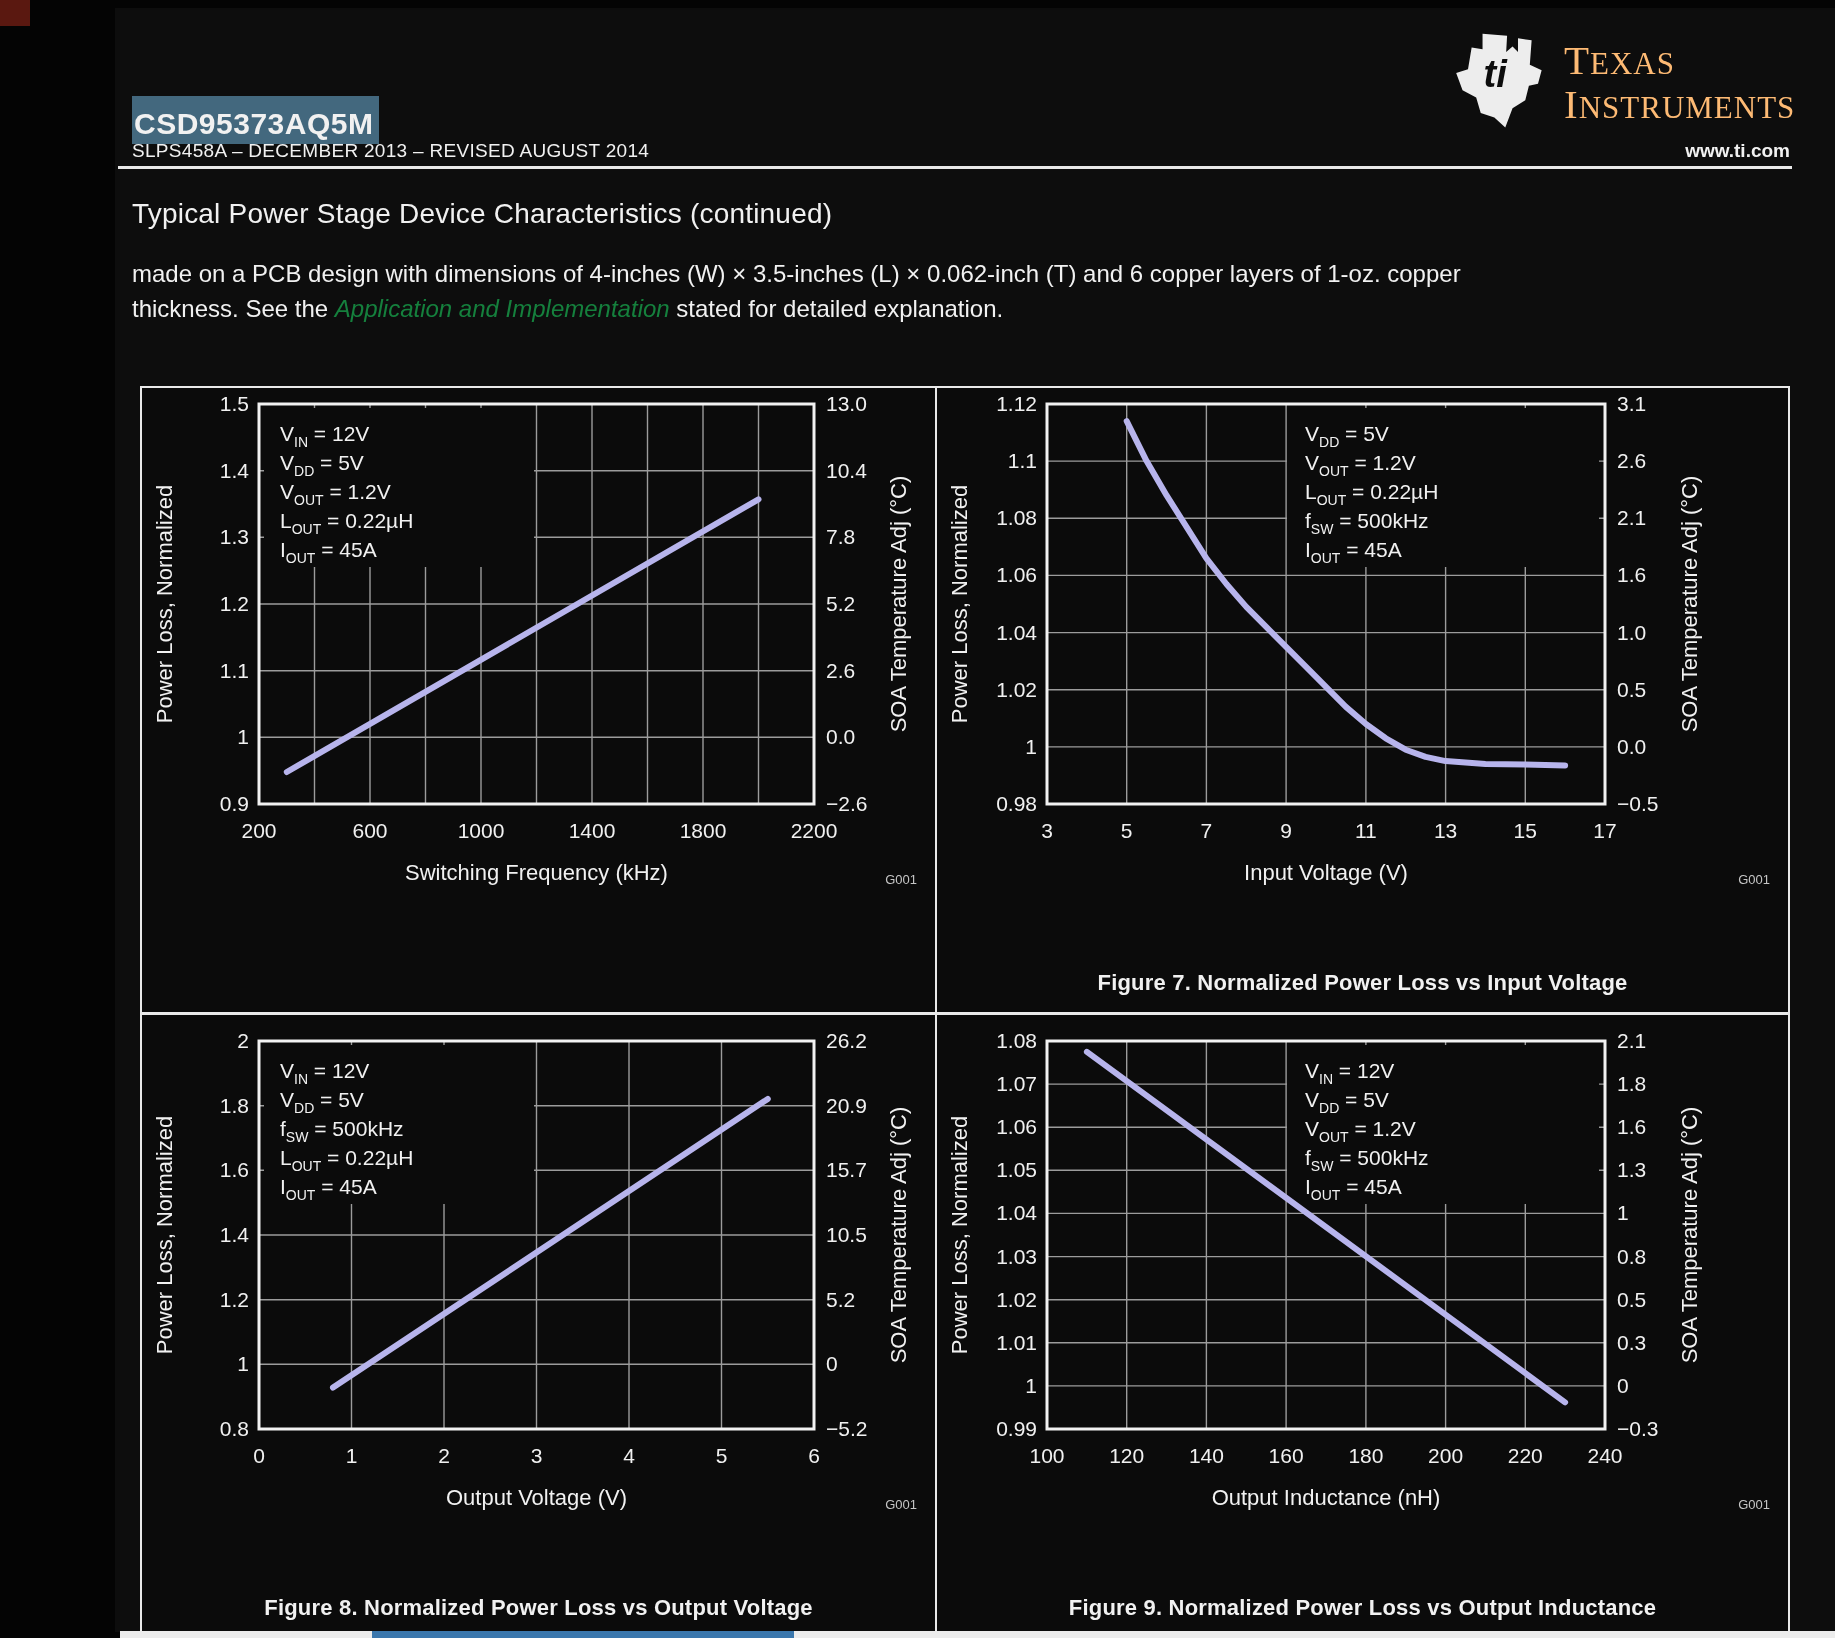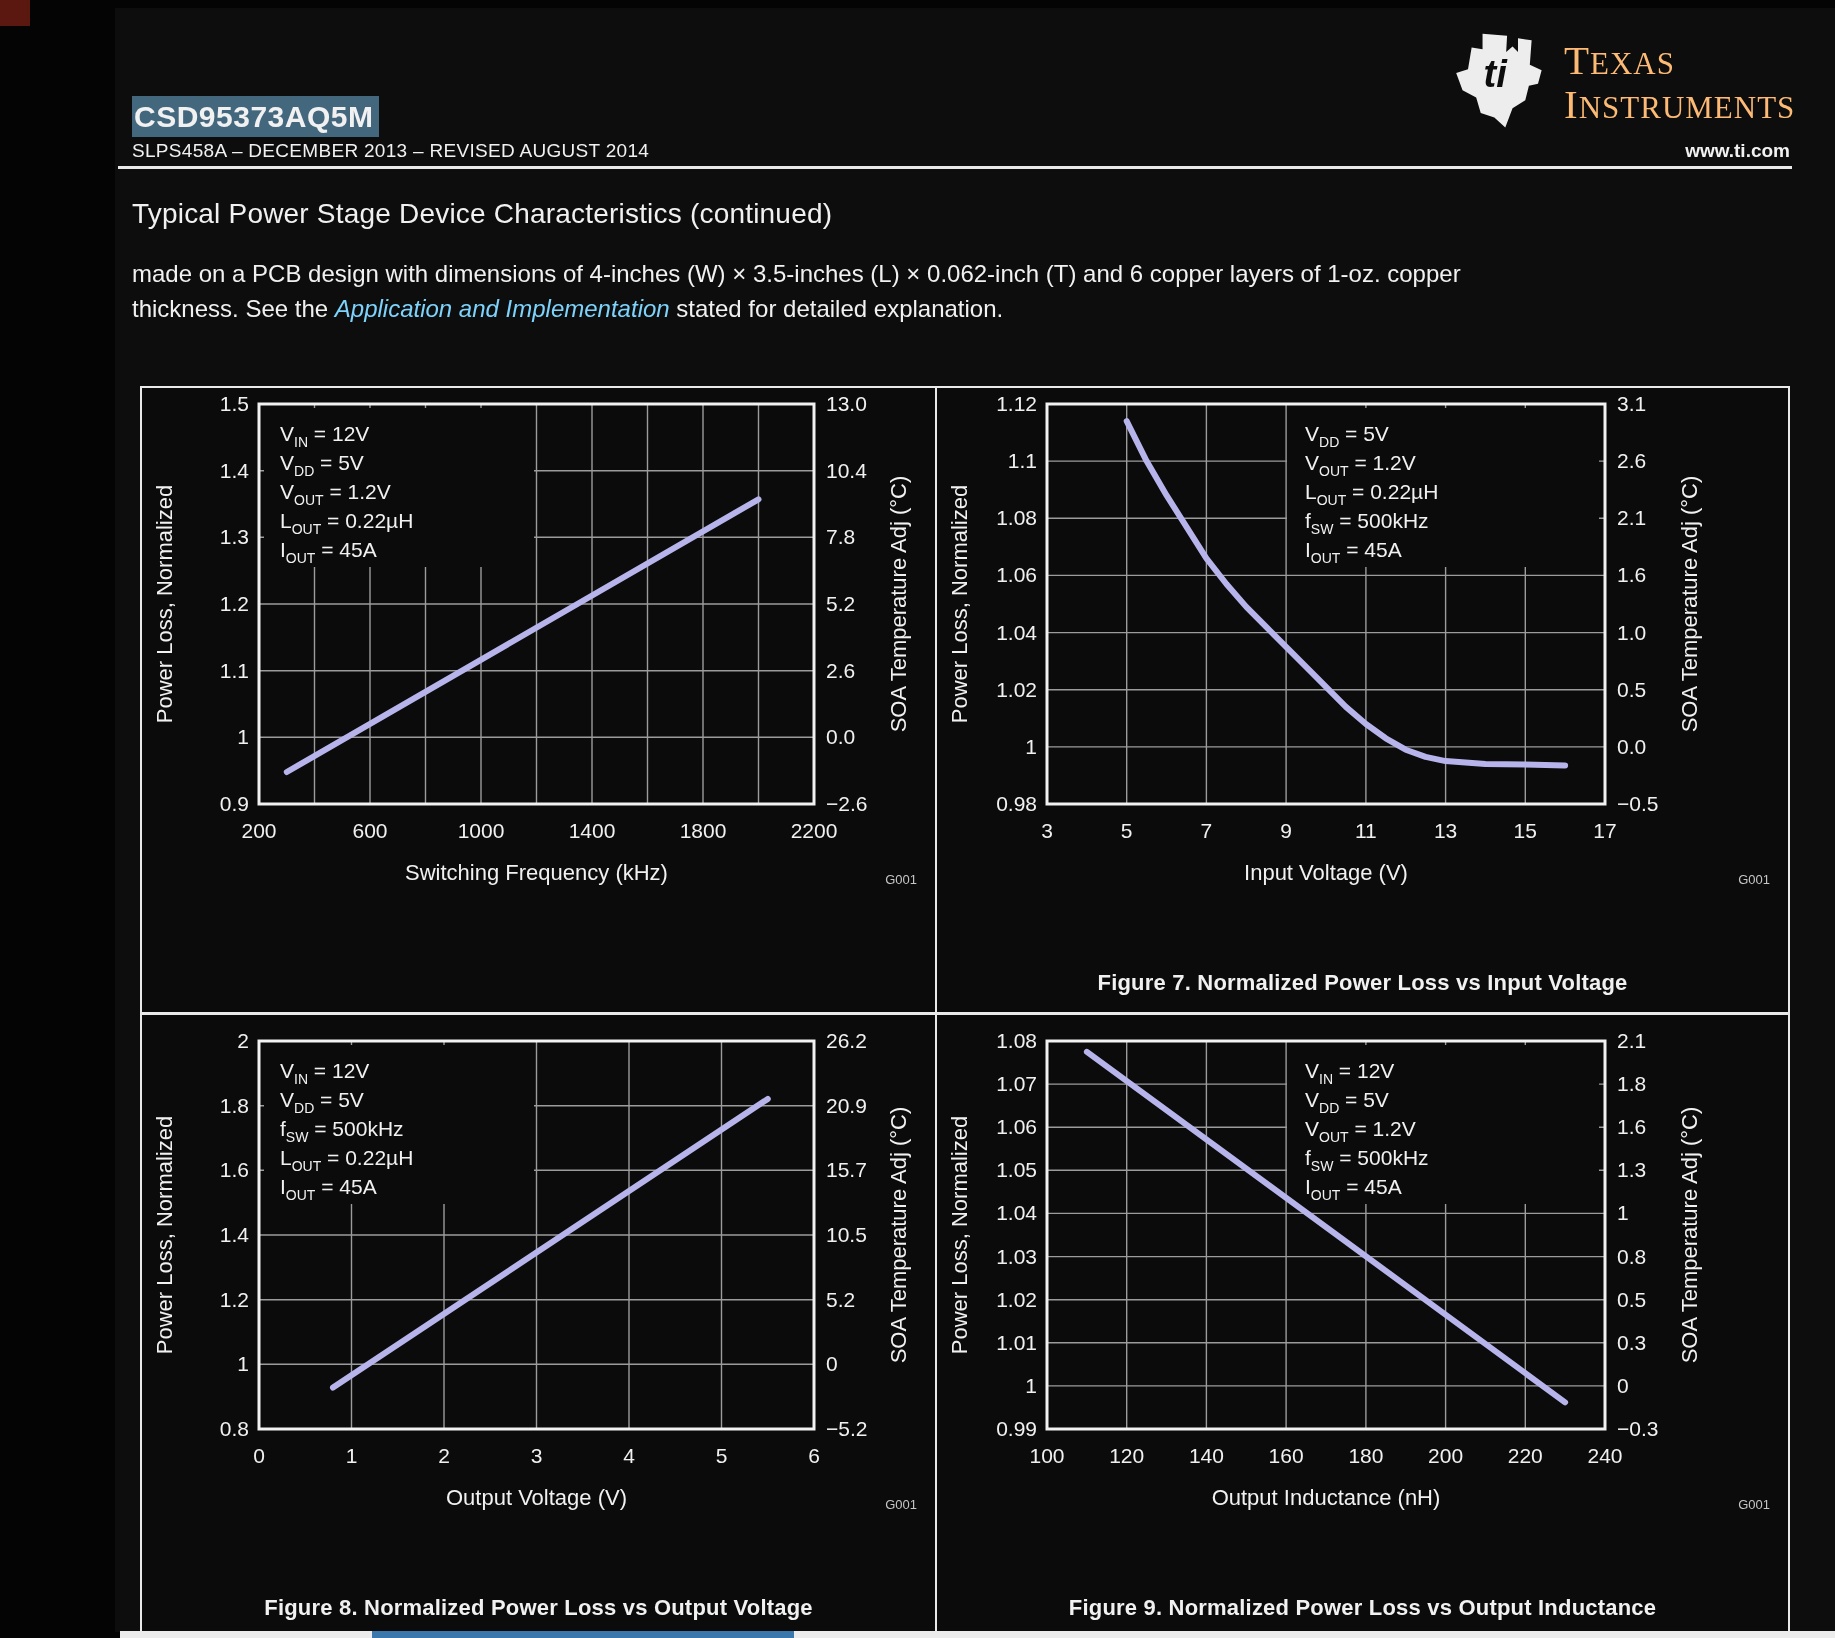--- a/index.html
+++ b/index.html
@@ -3,36 +3,36 @@
 <meta charset="utf-8">
 <style>
   html,body{margin:0;padding:0;background:#040404;}
   body{width:1835px;height:1638px;overflow:hidden;position:relative;
        font-family:"Liberation Sans",sans-serif;color:#f1f1f1;}
   .abs{position:absolute;}
   .page-bg{left:115px;top:8px;width:1720px;height:1624px;background:#0d0d0d;}
   .corner-marker{left:0;top:0;width:30px;height:26px;background:#5a1810;}
   
   .part-number{left:132px;top:96px;font-size:30px;font-weight:bold;
-               background:#43687e;padding:4px 6px 3px 2px;letter-spacing:.5px;}
+               background:#43687e;padding:11px 6px 3px 2px;letter-spacing:.5px;}
   .doc-line{left:132px;top:140px;font-size:19px;letter-spacing:.3px;}
   .website{top:140px;right:45px;font-size:19px;font-weight:bold;}
   .header-rule{left:118px;top:166px;width:1674px;height:3px;background:#e9e9e9;}
   
   .ti-logo{left:1452px;top:26px;width:345px;height:108px;}
   .ti-mark{position:absolute;left:0;top:6px;}
   .ti-words{position:absolute;left:112px;top:14px;font-family:"Liberation Serif",serif;
             color:#fdba74;line-height:40px;font-size:31px;letter-spacing:1px;}
   .ti-words span{display:block;}
   .ti-words span::first-letter{font-size:41px;}
   
   .section-title{left:132px;top:198px;font-size:28px;font-weight:normal;letter-spacing:.2px;}
   .paragraph{left:132px;top:256px;width:1650px;font-size:24px;line-height:35px;}
   .paragraph sub{font-size:15px;}
-  .app-link{color:#7dd3fc;font-style:italic;text-decoration:none;}
+  .app-link{color:#15803d;font-style:italic;text-decoration:none;}
   
   .fig-grid{left:140px;top:386px;width:1650px;height:1252px;
             border-top:2px solid #e9e9e9;border-left:2px solid #e9e9e9;border-right:2px solid #e9e9e9;
             box-sizing:border-box;background:#0b0b0b;}
   .vdiv{position:absolute;left:793px;top:0;width:2px;height:1250px;background:#e9e9e9;}
   .hdiv{position:absolute;left:0;top:624px;width:1646px;height:3px;background:#e9e9e9;}
   figure.cell{position:absolute;margin:0;padding:0;}
   .c0{left:0;   top:2px;  width:793px;height:620px;}
   .c1{left:795px;top:2px;  width:851px;height:620px;}
   .c2{left:0;   top:627px;width:793px;height:623px;}

